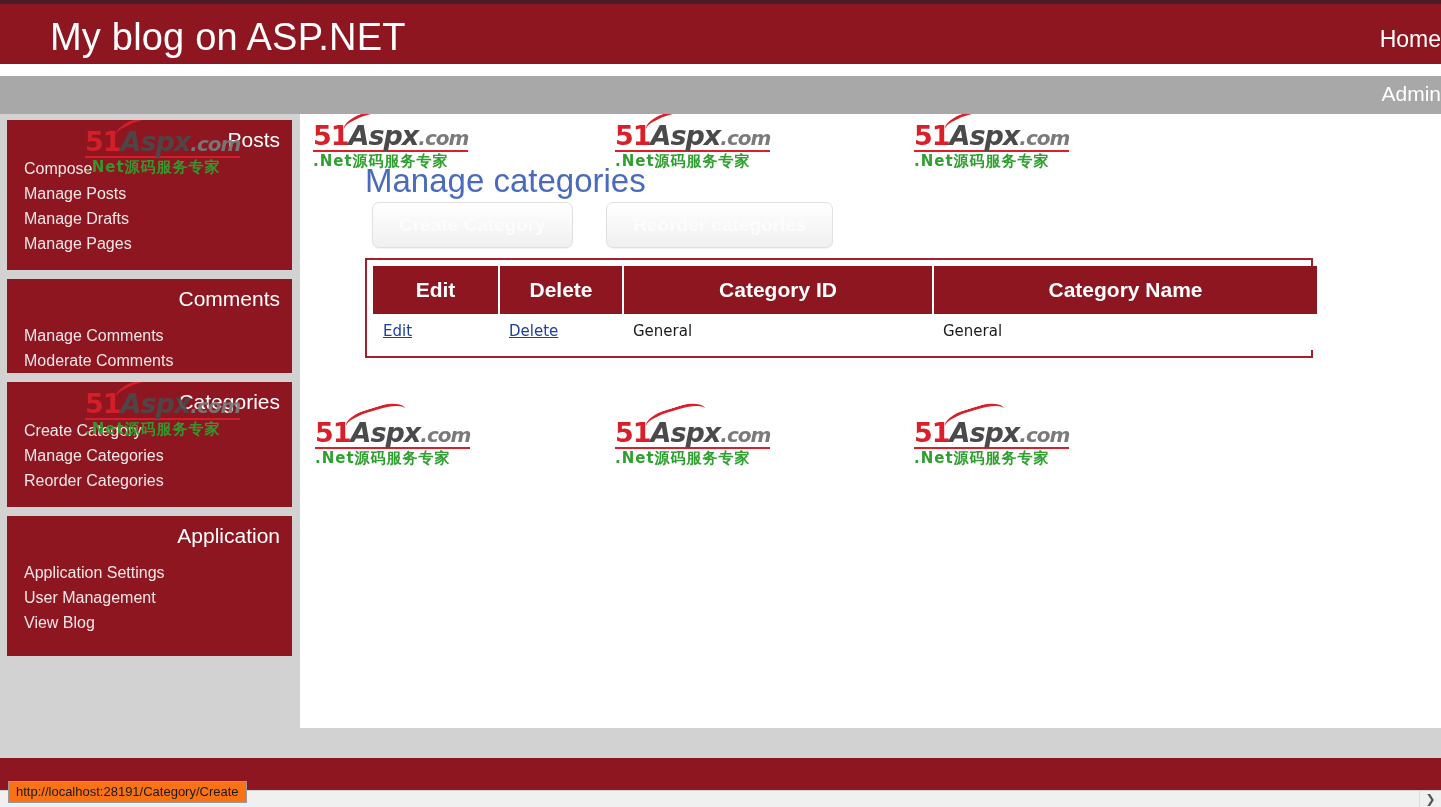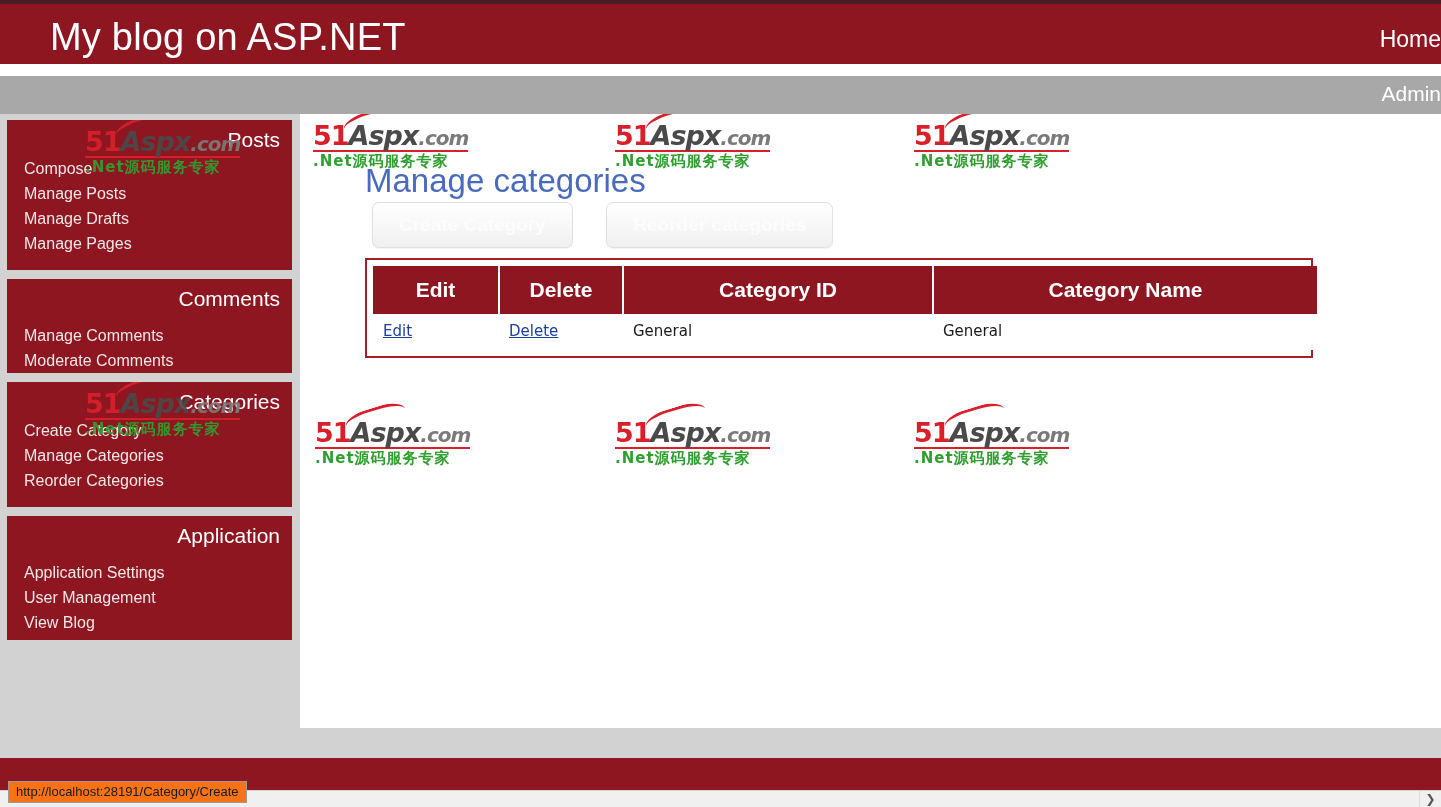--- a/index.html
+++ b/index.html
@@ -331,21 +331,21 @@
           <div class="wm-row2">.Net源码服务专家</div>
         </div>
         <div class="side-panel-title">Categories</div>
         <div class="side-links">
           <a class="side-link" href="#">Create Category</a>
           <a class="side-link" href="#">Manage Categories</a>
           <a class="side-link" href="#">Reorder Categories</a>
         </div>
       </div>
 
-      <div class="side-panel" style="height:124px;">
+      <div class="side-panel" style="height:140px;">
         <div class="side-panel-title">Application</div>
         <div class="side-links" style="padding-top:8px;">
           <a class="side-link" href="#">Application Settings</a>
           <a class="side-link" href="#">User Management</a>
           <a class="side-link" href="#">View Blog</a>
         </div>
       </div>
 
     </div>
 

